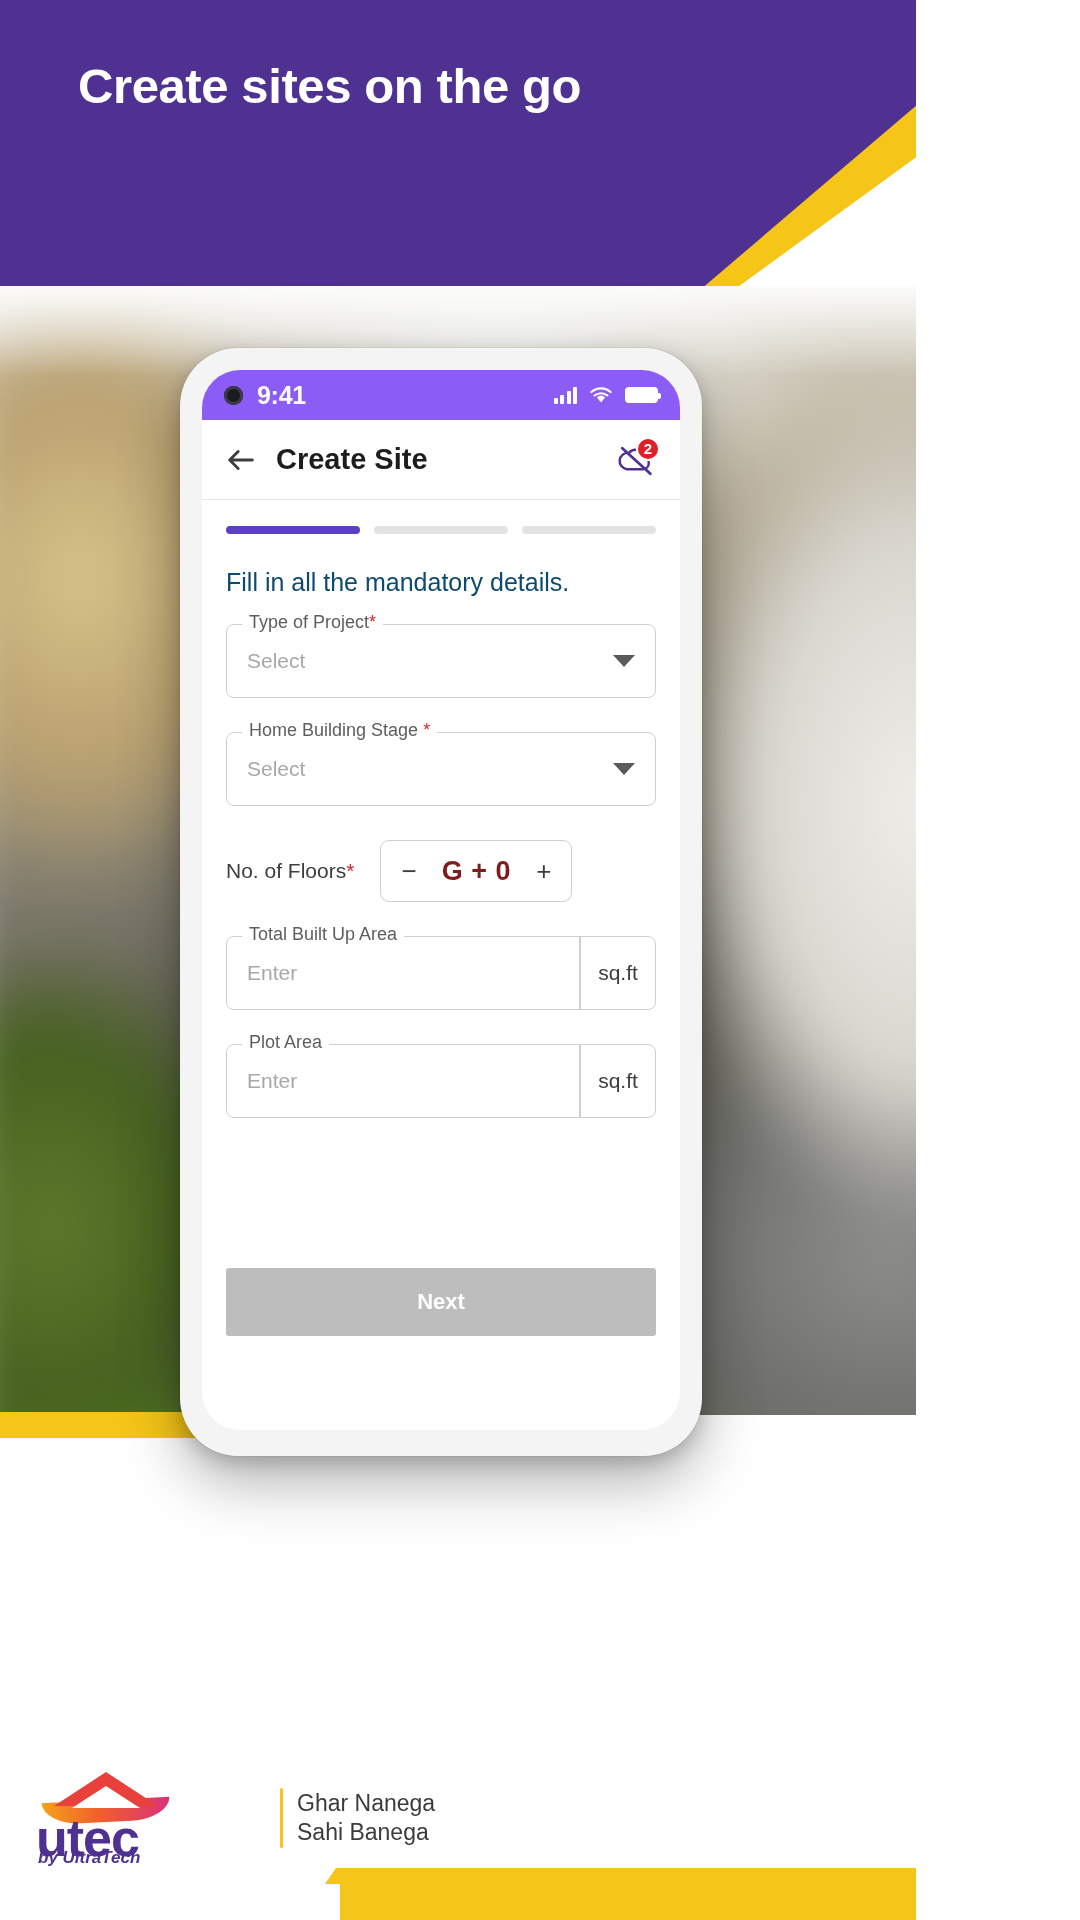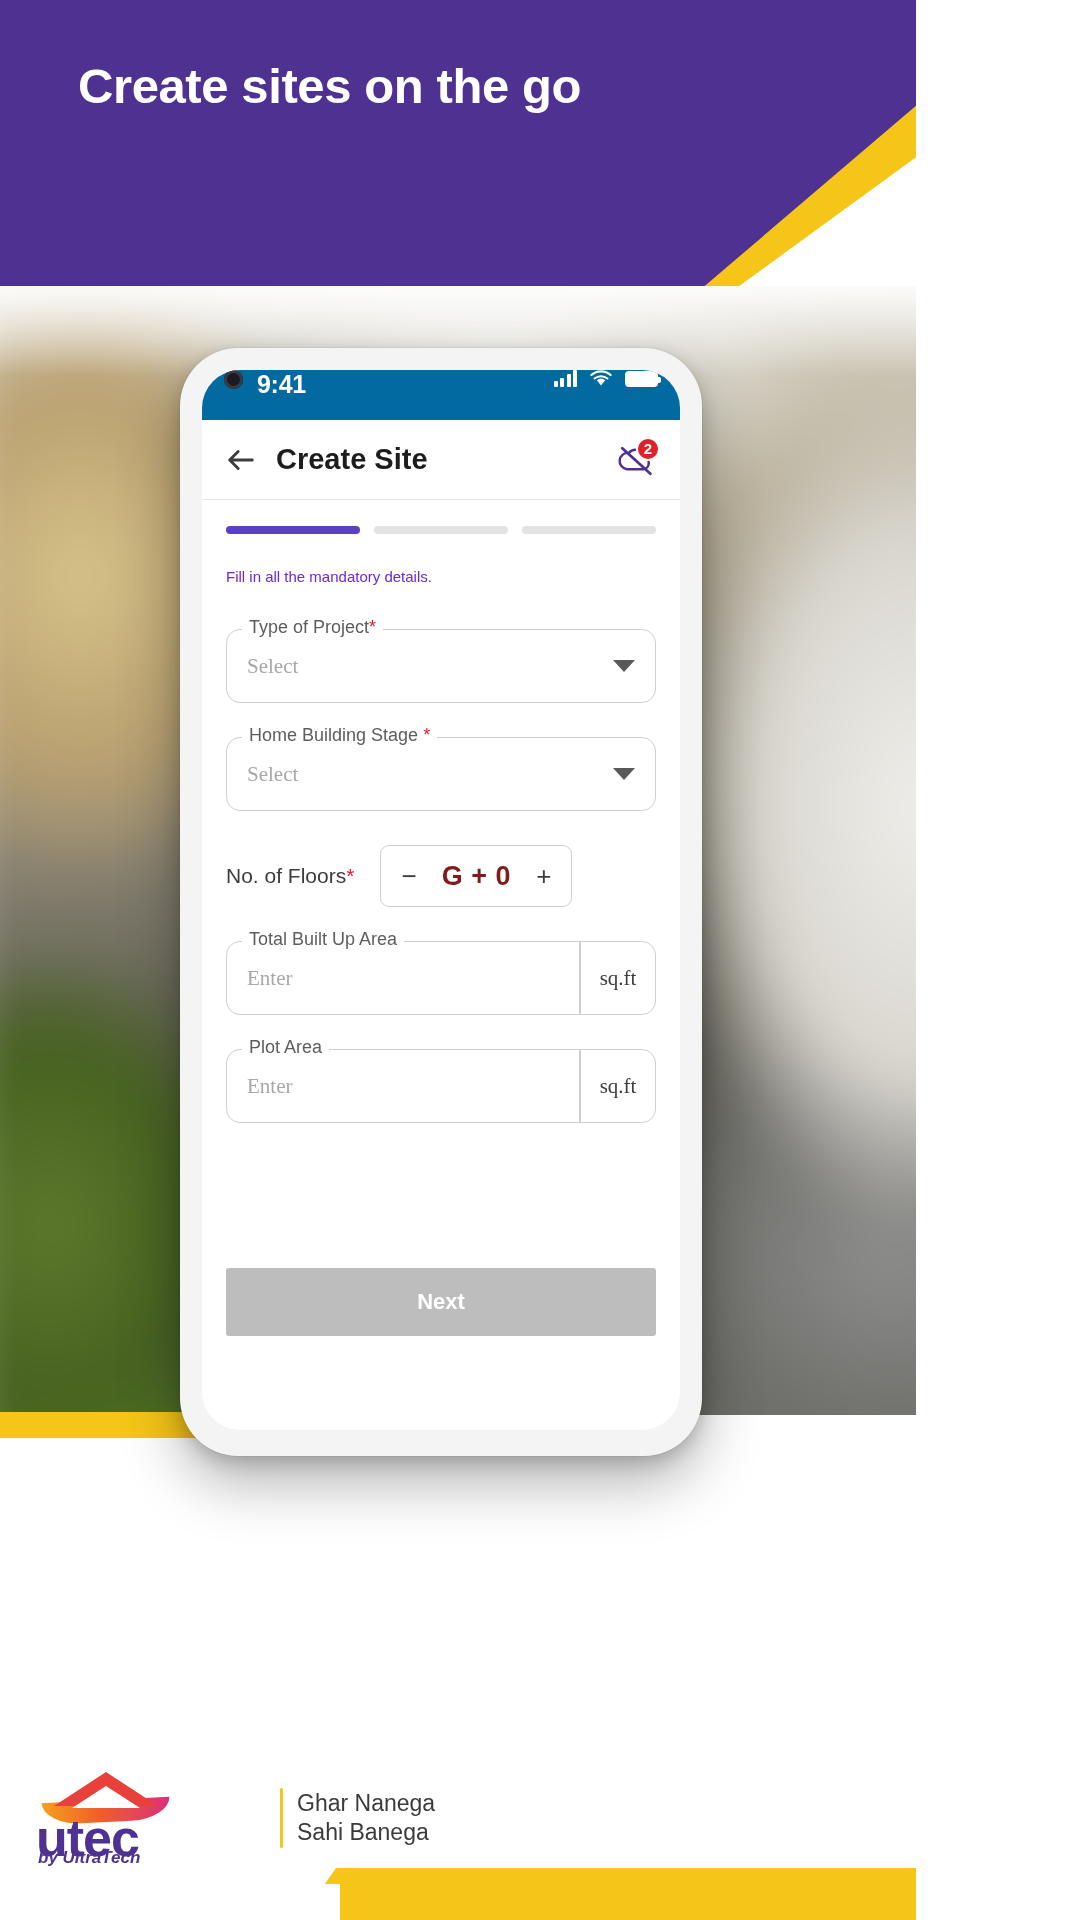--- a/index.html
+++ b/index.html
@@ -181,23 +181,23 @@
     height: 1060px;
     background: #ffffff;
     border-radius: 38px;
     overflow: hidden;
   }
 
   
   .statusbar {
     position: relative;
     height: 50px;
-    background: #0369a1;
+    background: #8b5cf6;
     display: flex;
-    align-items: flex-start;
+    align-items: center;
     padding: 0 22px;
     color: #ffffff;
   }
   .cam-dot {
     width: 19px; height: 19px; border-radius: 50%;
     background: #1a1a20;
     box-shadow: inset 0 0 0 3px #3a3a44;
     margin-right: 14px;
   }
   .clock { font-size: 25px; font-weight: bold; letter-spacing: -0.3px; }
@@ -252,33 +252,32 @@
 
   .stepper-row { display: flex; gap: 14px; margin-bottom: 34px; }
   .step-seg { flex: 1; height: 8px; border-radius: 4px; background: #e3e3e3; }
   .step-seg.active { background: #5b3fc4; }
 
   .section-title {
     font-size: 23px; font-weight: bold; color: #1d1d1d;
     margin-bottom: 9px;
   }
   .section-sub {
-    font-size: 15px; color: #6d28d9; margin-bottom: 44px;
+    font-size: 25px; color: #0c4a6e; margin-bottom: 27px;
   }
 
   
   .field { position: relative; margin-bottom: 34px; }
   .field-box {
     height: 74px;
     border: 1.6px solid #cfcfcf;
-    border-radius: 14px;
+    border-radius: 8px;
     display: flex; align-items: center;
     padding: 0 20px;
     background: #fff;
-    font-family: Liberation Serif, serif;
   }
   .field-label {
     position: absolute;
     top: -12px; left: 16px;
     padding: 0 7px;
     background: #fff;
     font-size: 18px; color: #5e5e5e;
     white-space: nowrap;
   }
   .req { color: #e01f26; }

